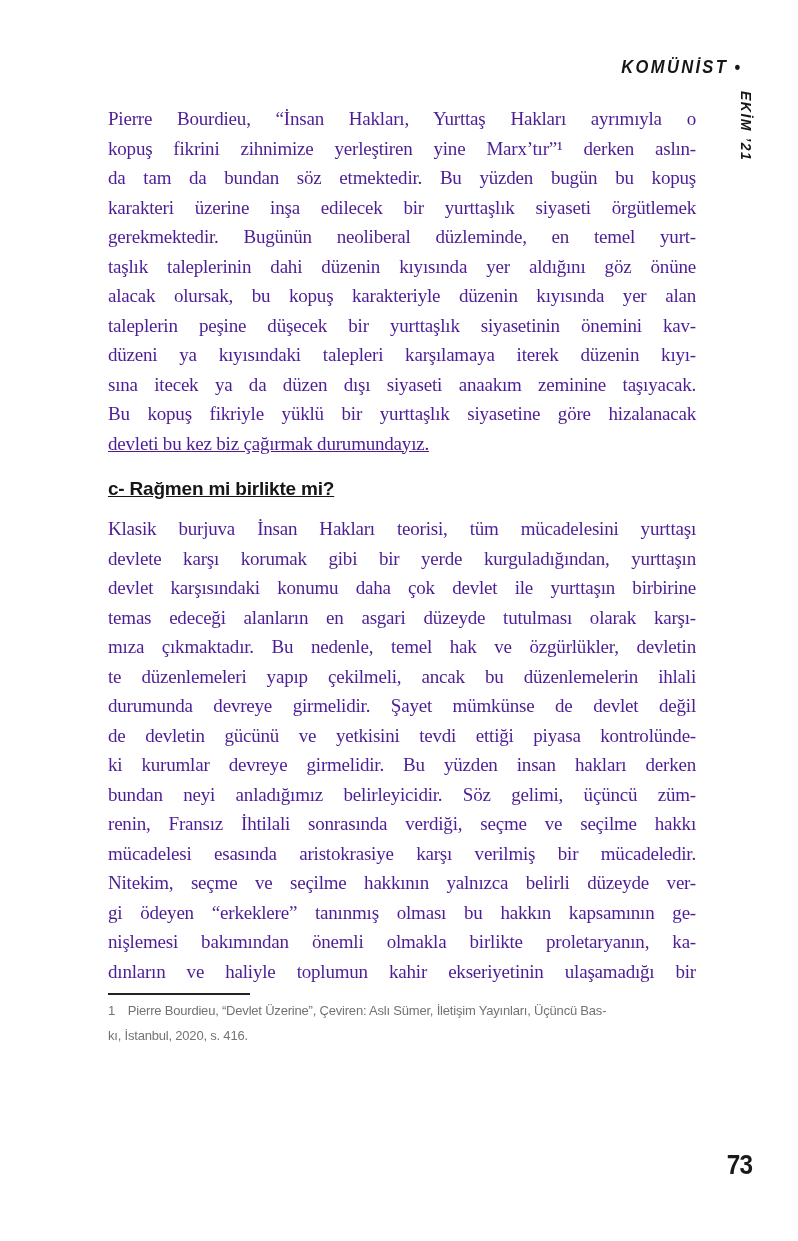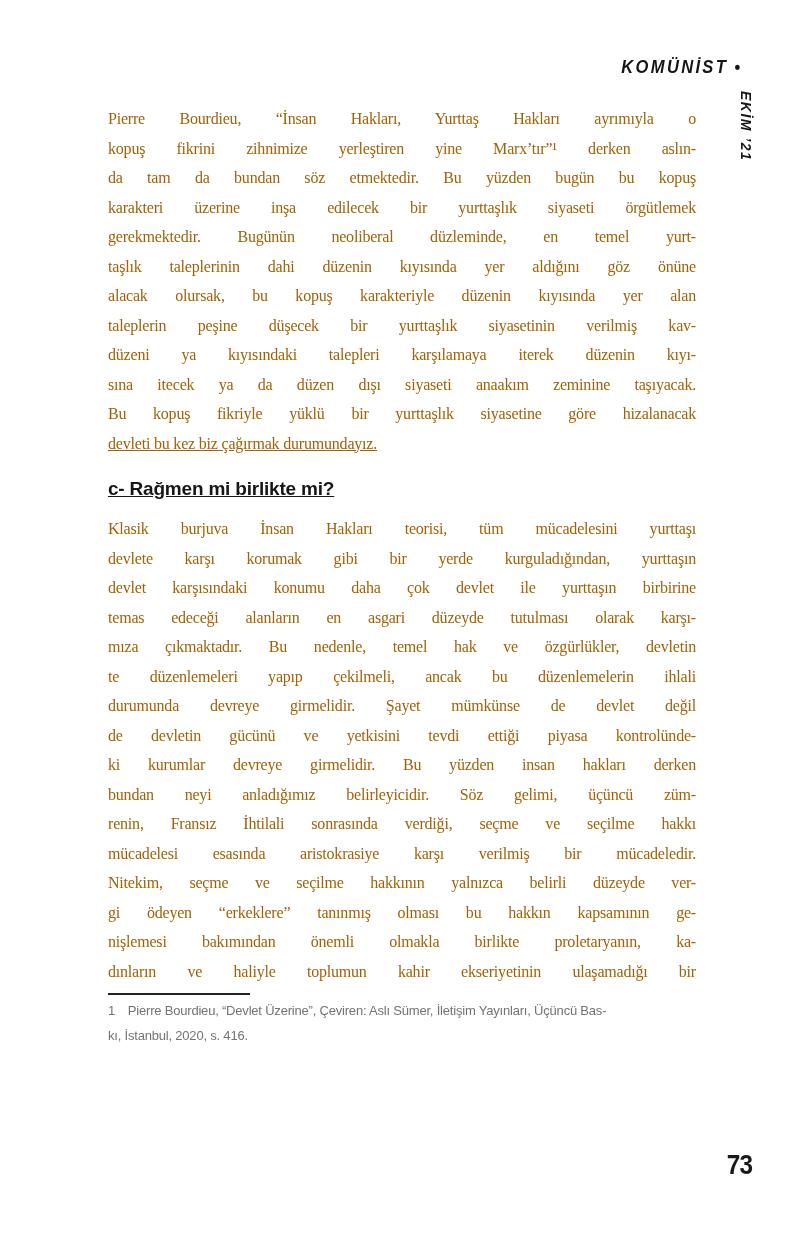--- a/index.html
+++ b/index.html
@@ -46,26 +46,26 @@
   }
 
   
   .column {
     position: absolute;
     left: 108px;
     top: 104px;
     width: 588px;
   }
   .line {
-    font-size: 16px;
+    font-size: 19px;
     line-height: 29.5px;
     letter-spacing: -0.2px;
     text-align: justify;
     text-align-last: justify;
-    color: #a16207;
+    color: #4c1d95;
   }
   .line.last-line { text-align-last: left; text-decoration: underline; }
 
   .section-heading {
     font-family: "Liberation Sans", sans-serif;
     font-weight: bold;
     font-size: 19px;
     line-height: 26px;
     letter-spacing: -0.2px;
     color: #161616;
@@ -120,21 +120,21 @@
   <div class="column">
 
     <div class="para">
         <div class="line">Pierre Bourdieu, “İnsan Hakları, Yurttaş Hakları ayrımıyla o</div>
         <div class="line">kopuş fikrini zihnimize yerleştiren yine Marx’tır”¹ derken aslın-</div>
         <div class="line">da tam da bundan söz etmektedir. Bu yüzden bugün bu kopuş</div>
         <div class="line">karakteri üzerine inşa edilecek bir yurttaşlık siyaseti örgütlemek</div>
         <div class="line">gerekmektedir. Bugünün neoliberal düzleminde, en temel yurt-</div>
         <div class="line">taşlık taleplerinin dahi düzenin kıyısında yer aldığını göz önüne</div>
         <div class="line">alacak olursak, bu kopuş karakteriyle düzenin kıyısında yer alan</div>
-        <div class="line">taleplerin peşine düşecek bir yurttaşlık siyasetinin verilmiş kav-</div>
+        <div class="line">taleplerin peşine düşecek bir yurttaşlık siyasetinin önemini kav-</div>
         <div class="line">düzeni ya kıyısındaki talepleri karşılamaya iterek düzenin kıyı-</div>
         <div class="line">sına itecek ya da düzen dışı siyaseti anaakım zeminine taşıyacak.</div>
         <div class="line">Bu kopuş fikriyle yüklü bir yurttaşlık siyasetine göre hizalanacak</div>
         <div class="line last-line">devleti bu kez biz çağırmak durumundayız.</div>
       </div>
 
     <h2 class="section-heading">c- Rağmen mi birlikte mi?</h2>
 
     <div class="para">
         <div class="line">Klasik burjuva İnsan Hakları teorisi, tüm mücadelesini yurttaşı</div>

